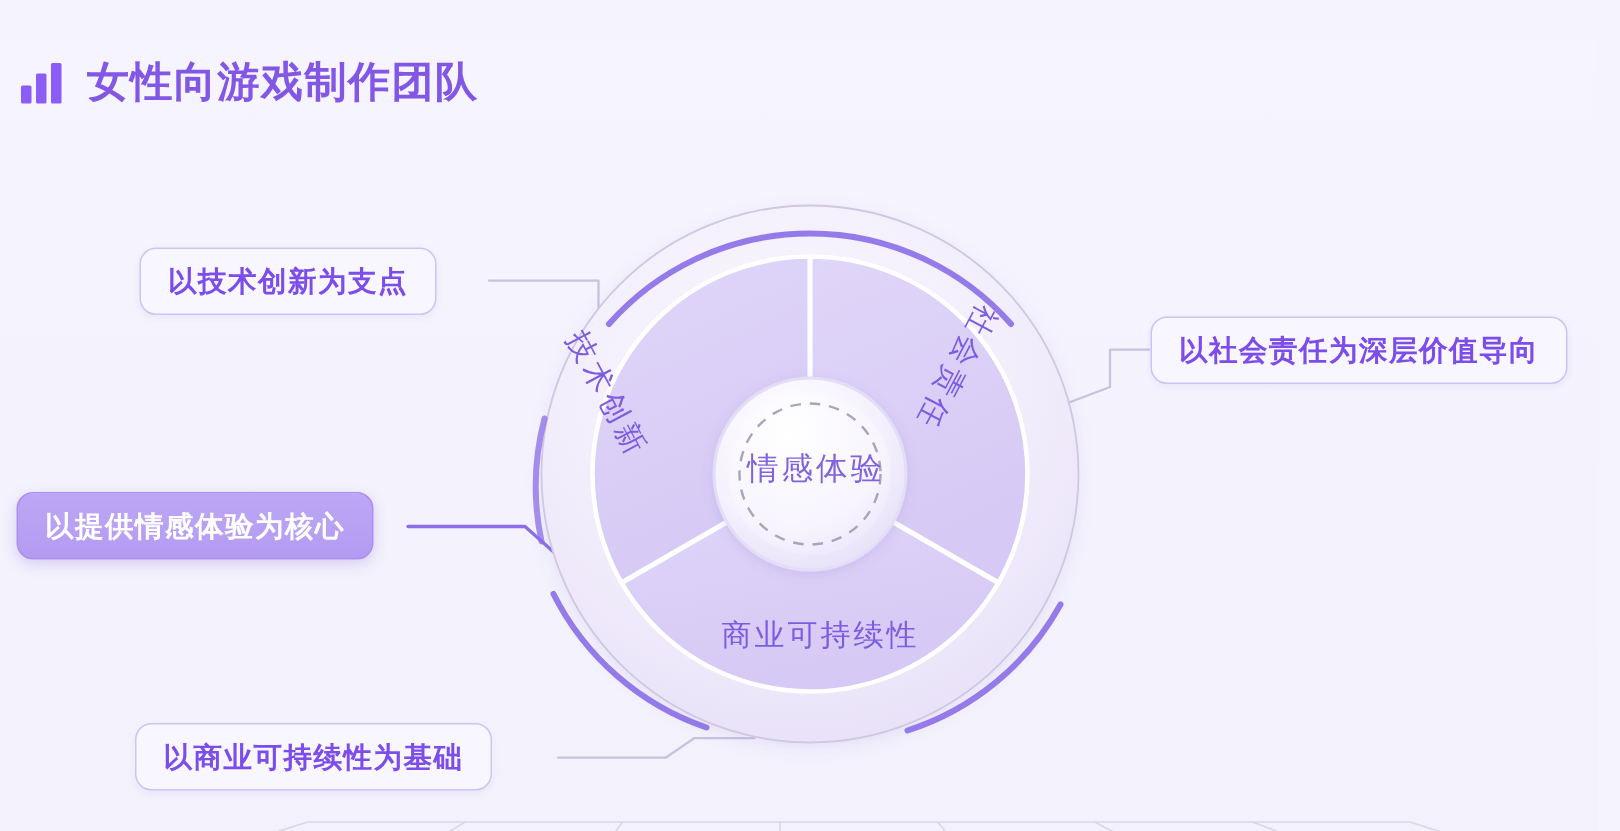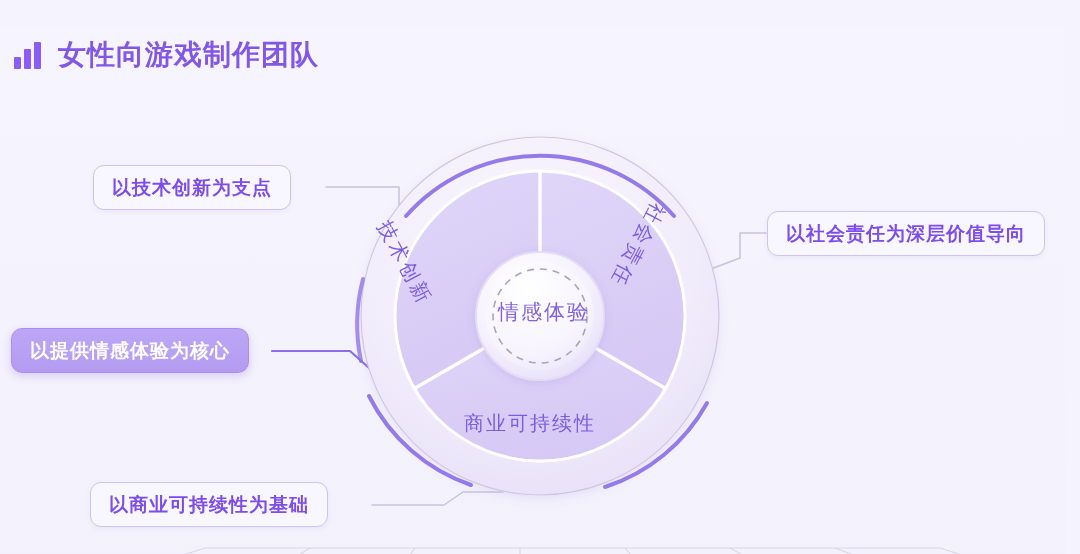--- a/index.html
+++ b/index.html
@@ -114,21 +114,21 @@
     left: 395px; top: 190px;
     transform: rotate(62deg);
     transform-origin: left top;
   }
   #label-social {
     left: 671px; top: 185px;
     transform: rotate(118deg);
     transform-origin: left top;
   }
   #label-biz {
-    left: 464px; top: 384px;
+    left: 481px; top: 384px;
     letter-spacing: 2px;
     text-align: right;
   }
   #label-core {
     left: 498px; top: 272px;
     font-size: 21px;
     letter-spacing: 2px;
     color: #8164dd;
   }
 </style>

